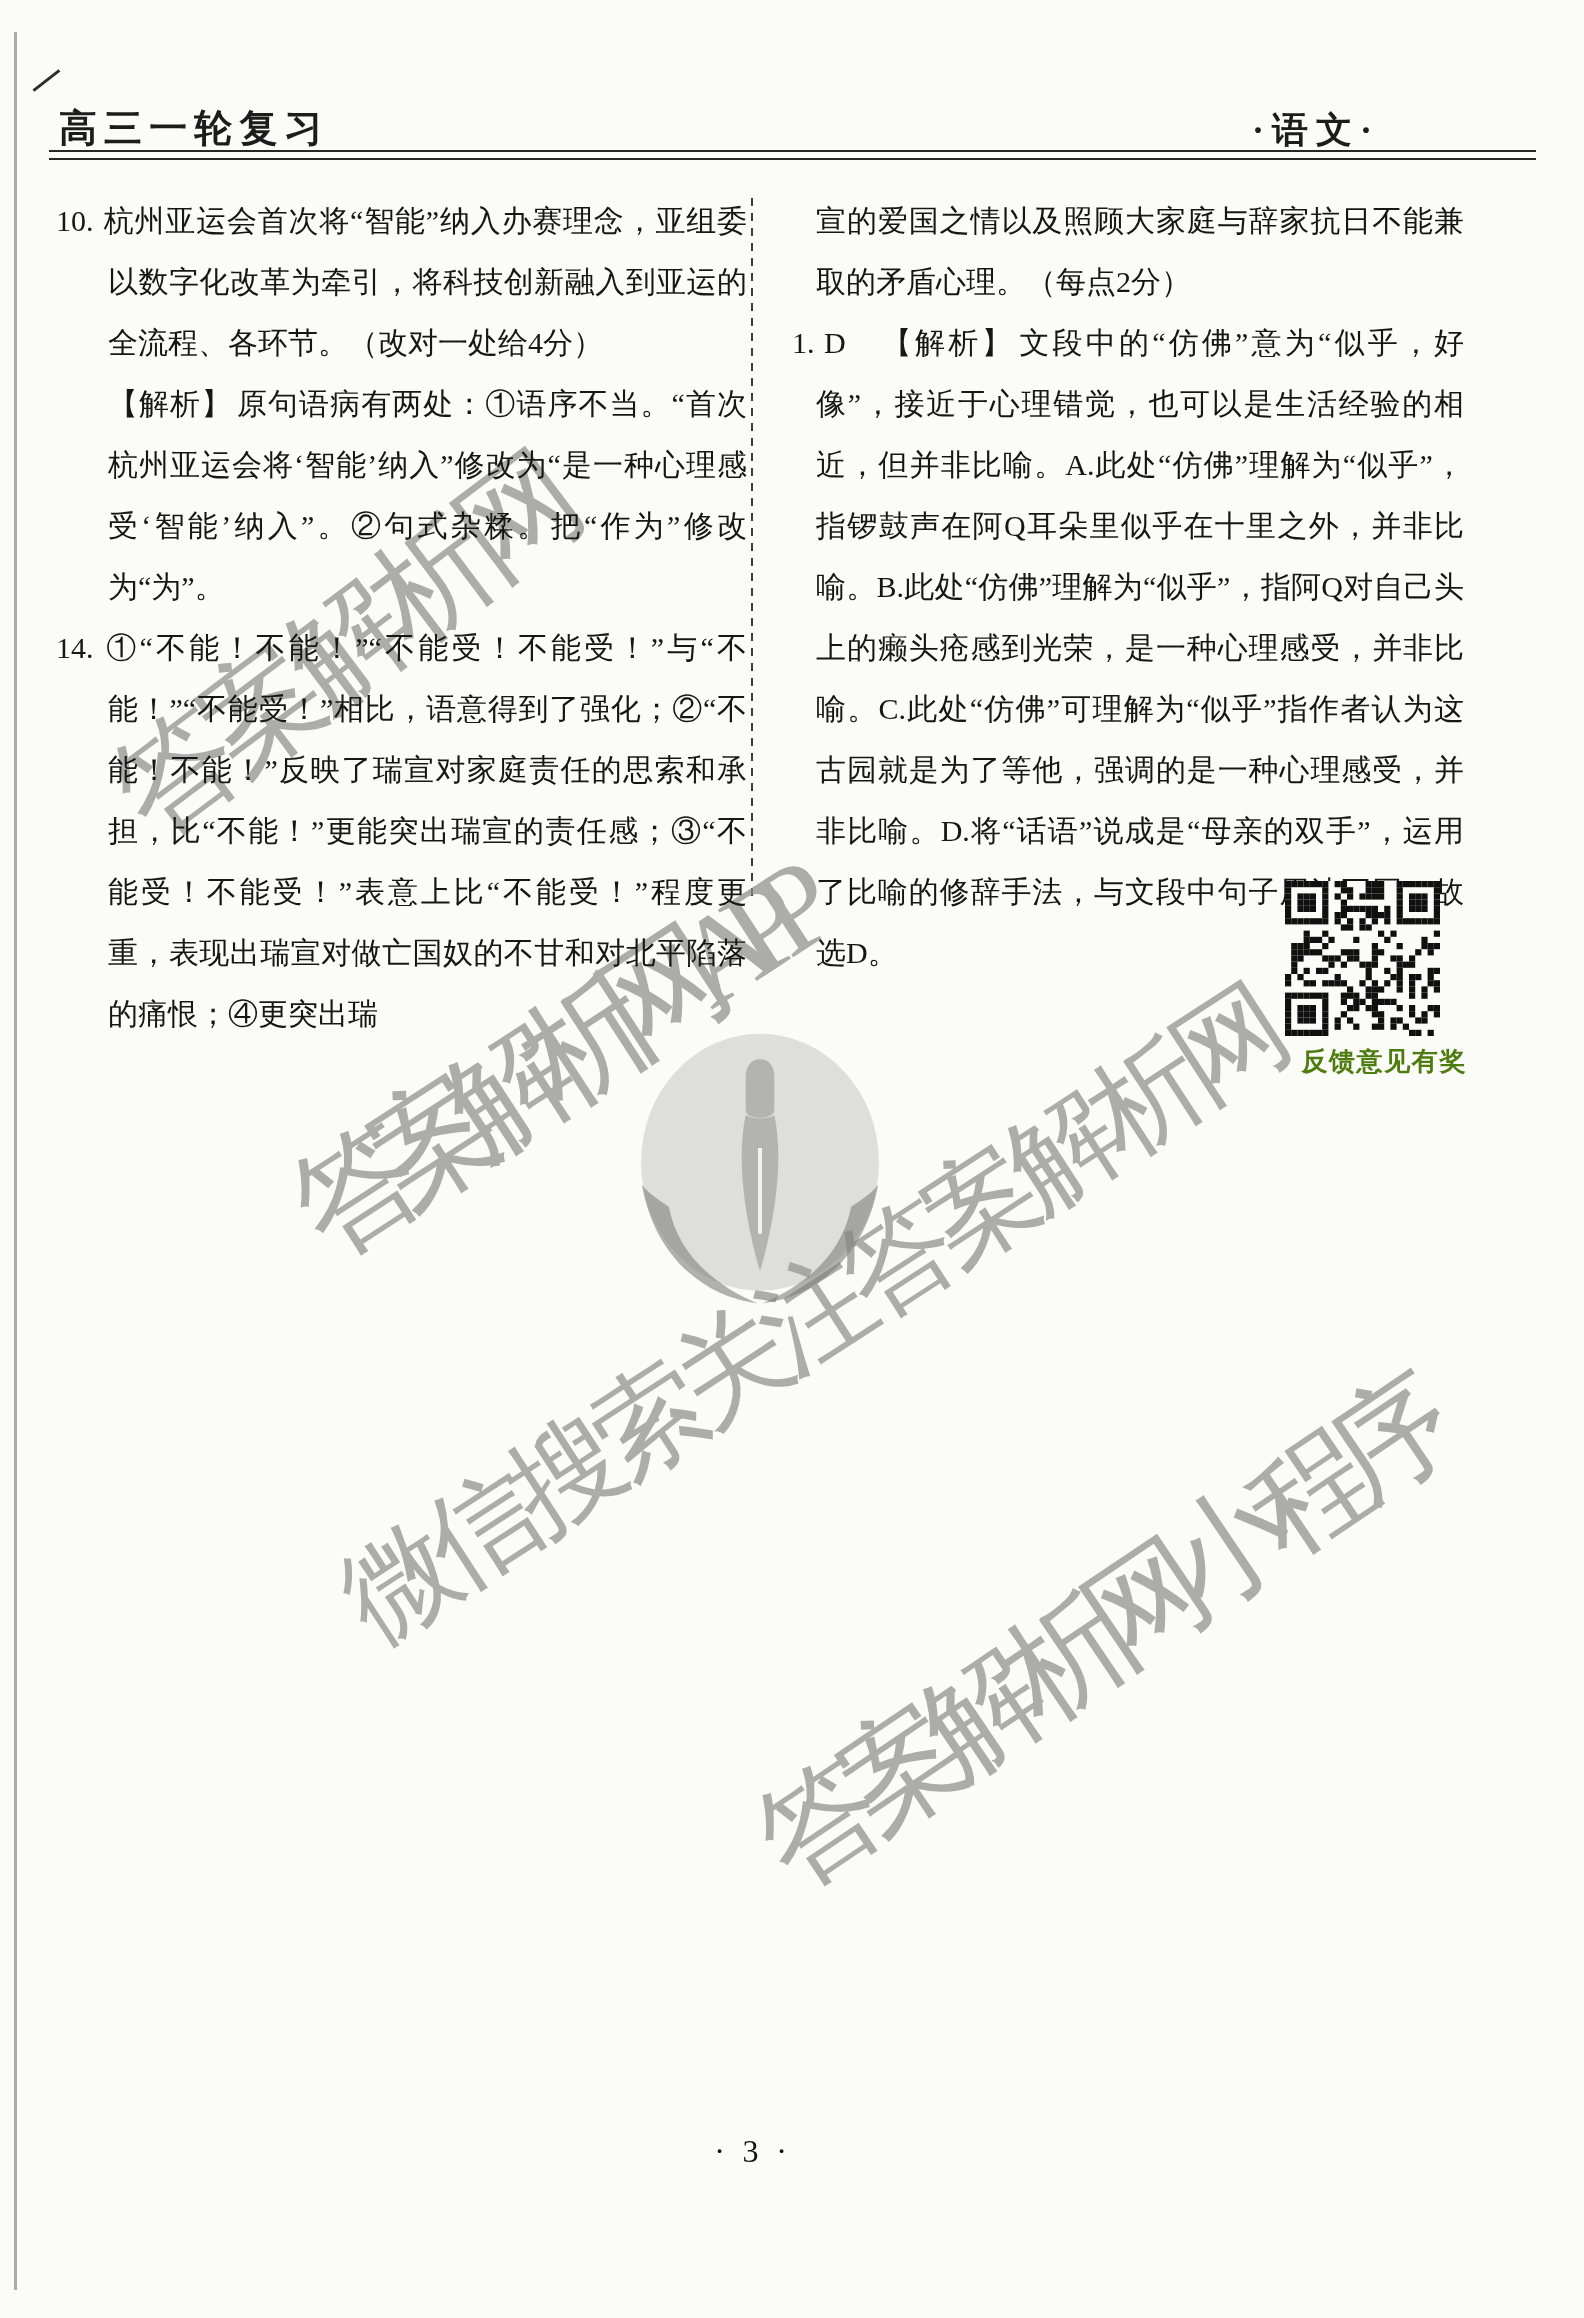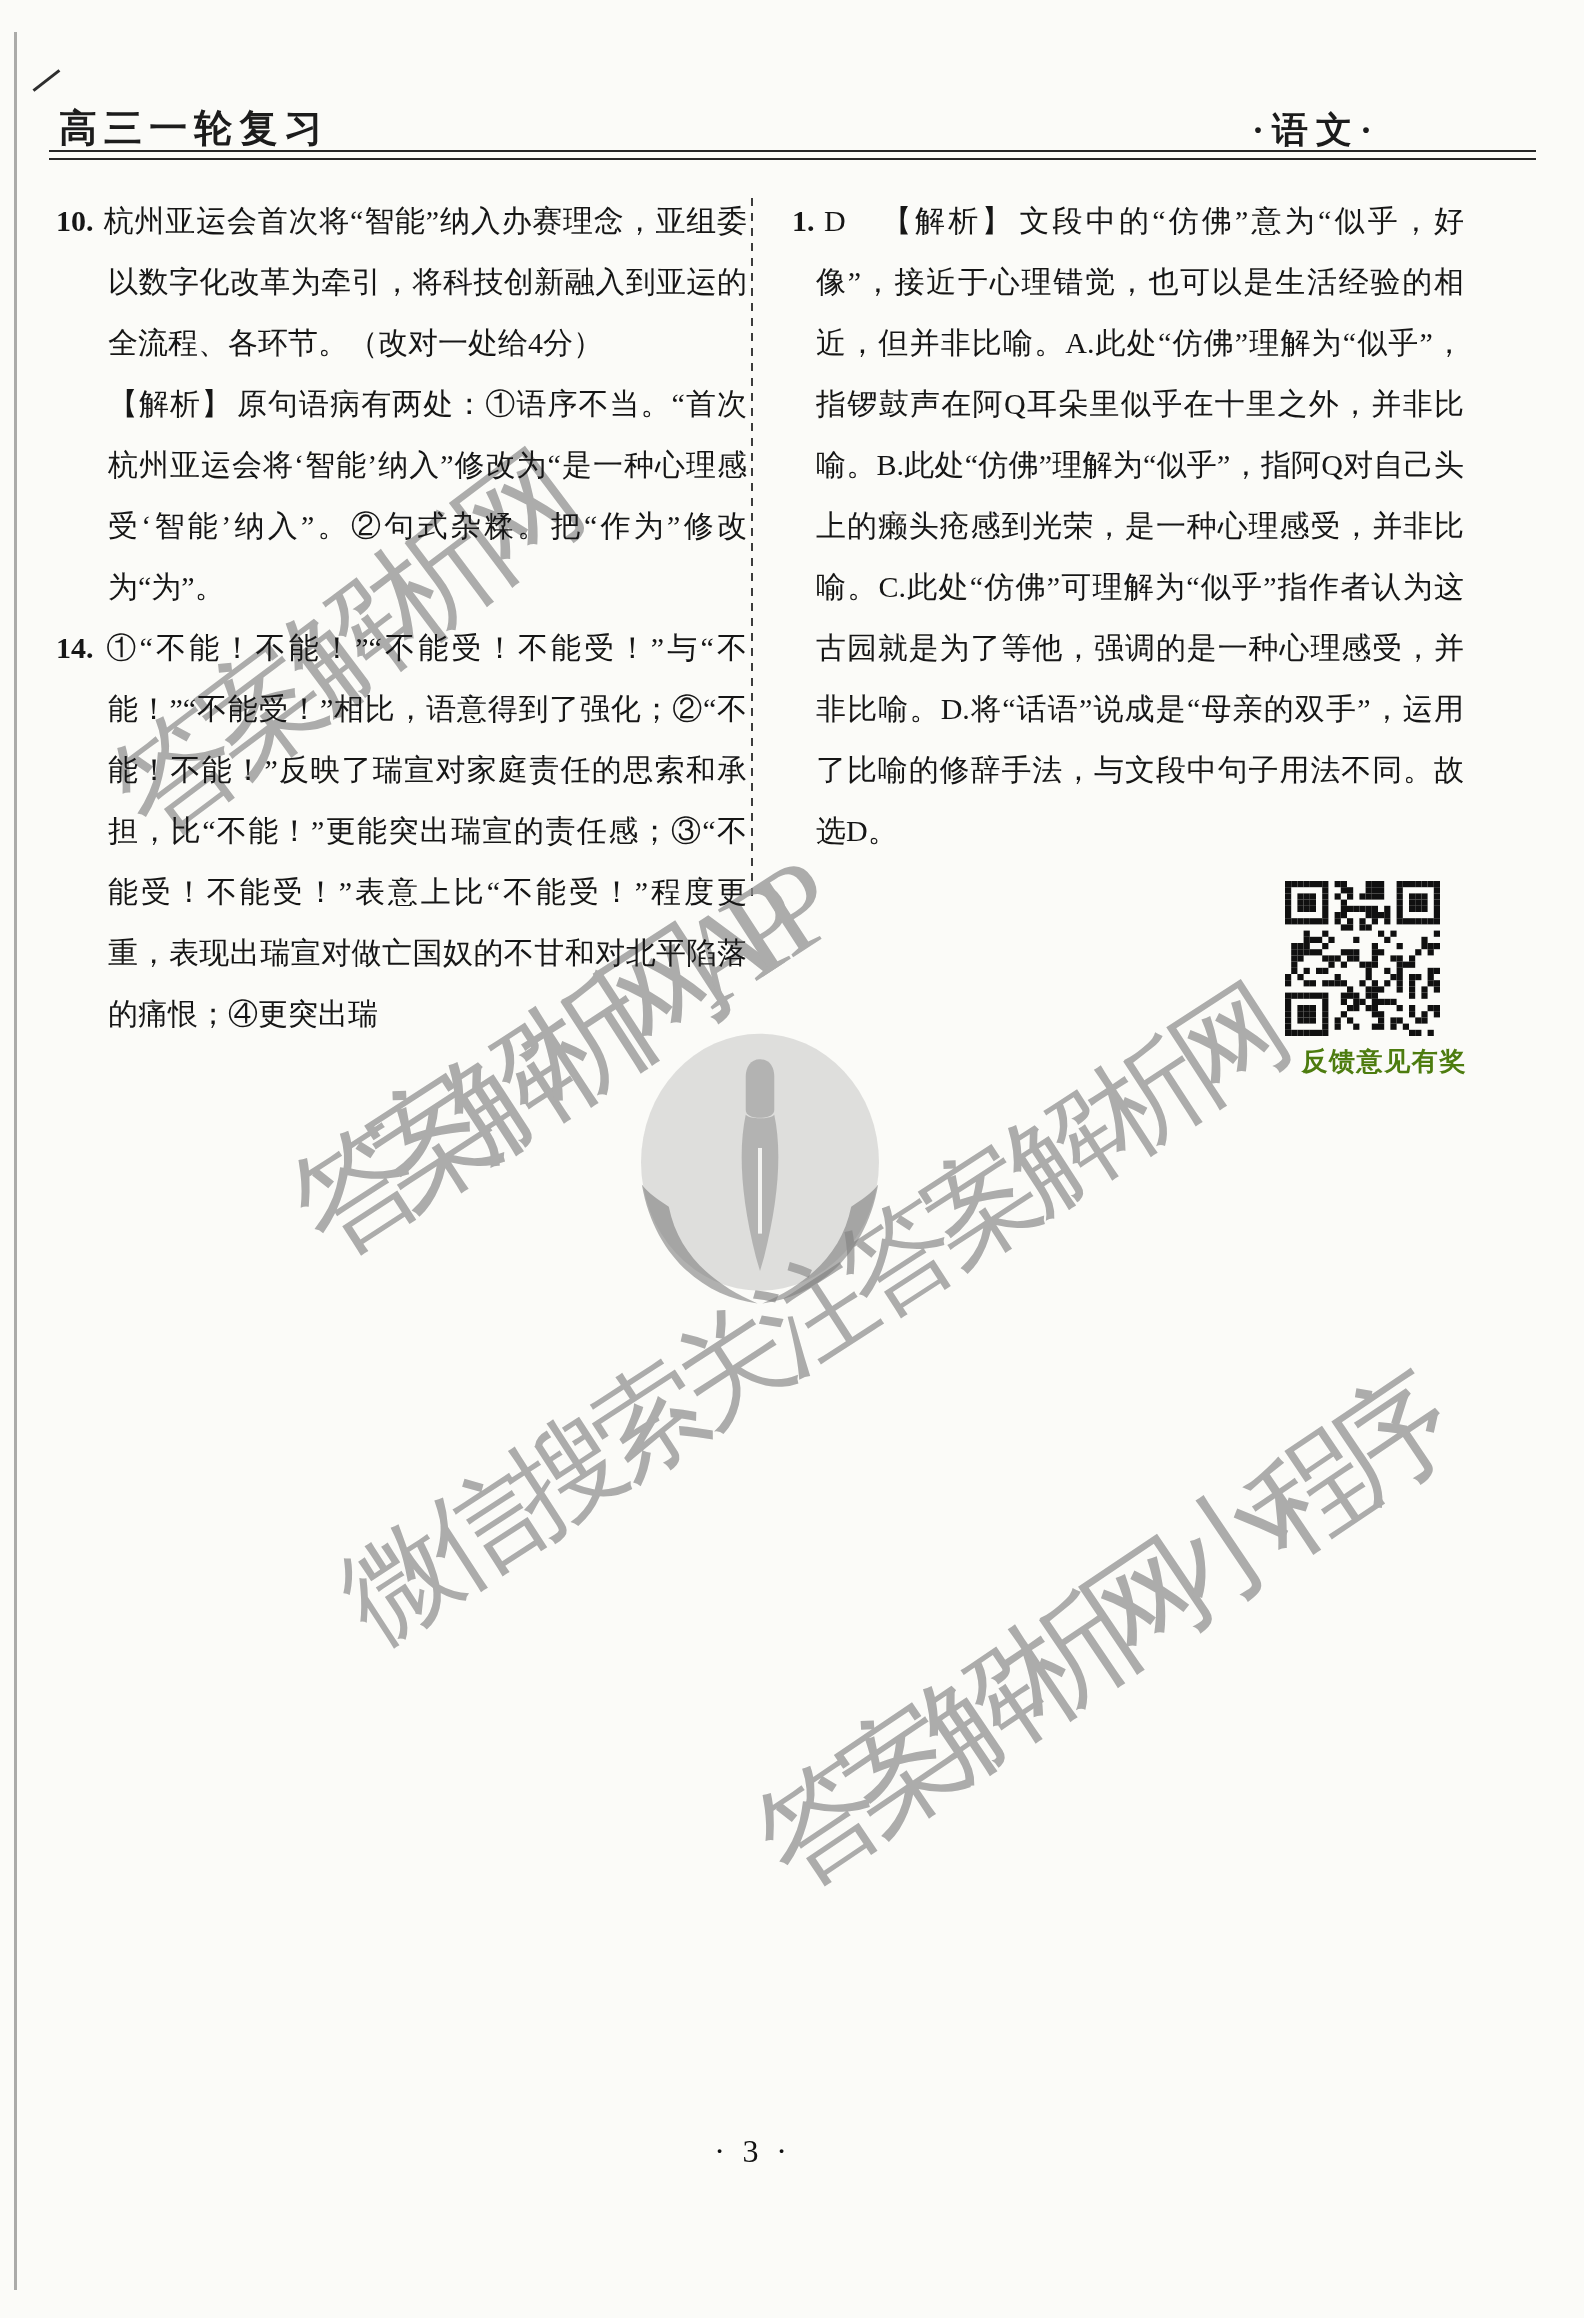--- a/index.html
+++ b/index.html
@@ -20,21 +20,21 @@
     background:repeating-linear-gradient(to bottom,#3c3c3c 0 8px,transparent 8px 15px);}
 
   
   .col{position:absolute;top:190px;font-size:30px;line-height:61px;text-align:justify;color:#161616;}
   .col p{margin:0;}
   .col-left{left:108px;width:639px;}
   .col-right{left:816px;width:648px;}
   .intro{margin-left:-28.5px !important;}
   .hang{text-indent:-52px;}
   .hang12{text-indent:-24px;}
-  .num{margin-right:9.5px;font-weight:bold;}
+  .num{margin-right:9.5px;}
   .ans{margin-right:33px;}
   .lab{font-family:"Liberation Sans","DejaVu Sans",sans-serif;font-weight:400;margin-right:4.8px;}
 
   
   .wm{position:absolute;white-space:nowrap;color:#8e8e8e;opacity:.72;font-family:"Liberation Serif","DejaVu Serif",serif;line-height:1;pointer-events:none;}
   .wm1{left:118px;top:714px;font-size:119px;letter-spacing:-12px;transform:rotate(-37deg);transform-origin:59px 50%;}
   .wm2{left:297px;top:1128px;font-size:123px;letter-spacing:-32px;transform:rotate(-33deg);transform-origin:62px 50%;}
   .wm3{left:345px;top:1527px;font-size:111px;letter-spacing:-12px;transform:rotate(-33deg);transform-origin:55px 50%;}
   .wm4{left:762px;top:1764px;font-size:119px;letter-spacing:-20.6px;transform:rotate(-34deg);transform-origin:59px 50%;}
 
@@ -77,20 +77,21 @@
     <path d="M304,196 C288,288 224,338 158,346 C214,322 258,284 270,224 C282,216 296,207 304,196 Z" fill="#7f7f7f" opacity="0.6"></path>
   </svg>
 
   <div class="col col-left">
     <p class="hang"><span class="num">10.</span><span>杭州亚运会首次将“智能”纳入办赛理念，亚组委以数字化改革为牵引，将科技创新融入到亚运的全流程、各环节。（改对一处给4分）</span></p>
     <p><b class="lab">【解析】</b><span>原句语病有两处：①语序不当。“首次杭州亚运会将‘智能’纳入”修改为“是一种心理感受‘智能’纳入”。②句式杂糅。把“作为”修改为“为”。</span></p>
     <p class="hang"><span class="num">14.</span><span>①“不能！不能！”“不能受！不能受！”与“不能！”“不能受！”相比，语意得到了强化；②“不能！不能！”反映了瑞宣对家庭责任的思索和承担，比“不能！”更能突出瑞宣的责任感；③“不能受！不能受！”表意上比“不能受！”程度更重，表现出瑞宣对做亡国奴的不甘和对北平陷落的痛恨；④更突出瑞</span></p>
   </div>
 
   <div class="col col-right">
+    <p>宣的爱国之情以及照顾大家庭与辞家抗日不能兼取的矛盾心理。（每点2分）</p>
     <p class="hang12"><span class="num">1.</span><span class="ans">D</span><b class="lab">【解析】</b><span>文段中的“仿佛”意为“似乎，好像”，接近于心理错觉，也可以是生活经验的相近，但并非比喻。A.此处“仿佛”理解为“似乎”，指锣鼓声在阿Q耳朵里似乎在十里之外，并非比喻。B.此处“仿佛”理解为“似乎”，指阿Q对自己头上的癞头疮感到光荣，是一种心理感受，并非比喻。C.此处“仿佛”可理解为“似乎”指作者认为这古园就是为了等他，强调的是一种心理感受，并非比喻。D.将“话语”说成是“母亲的双手”，运用了比喻的修辞手法，与文段中句子用法不同。故选D。</span></p>
   </div>
 
   <div class="qr-wrap">
     <svg id="qr" viewBox="0 0 200 200">
         <rect x="0" y="0" width="8" height="8" fill="#101010"></rect>
         <rect x="8" y="0" width="8" height="8" fill="#101010"></rect>
         <rect x="16" y="0" width="8" height="8" fill="#101010"></rect>
         <rect x="24" y="0" width="8" height="8" fill="#101010"></rect>
         <rect x="32" y="0" width="8" height="8" fill="#101010"></rect>

